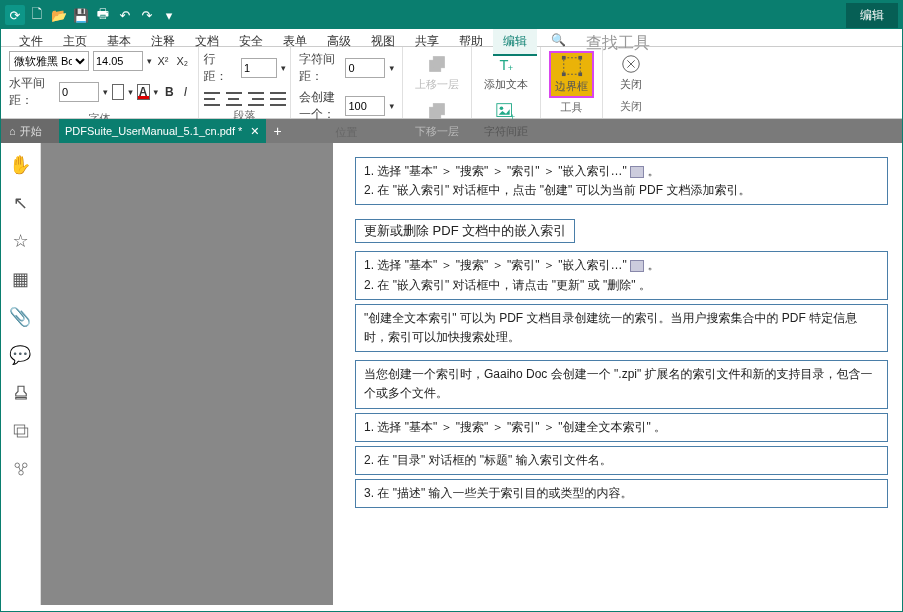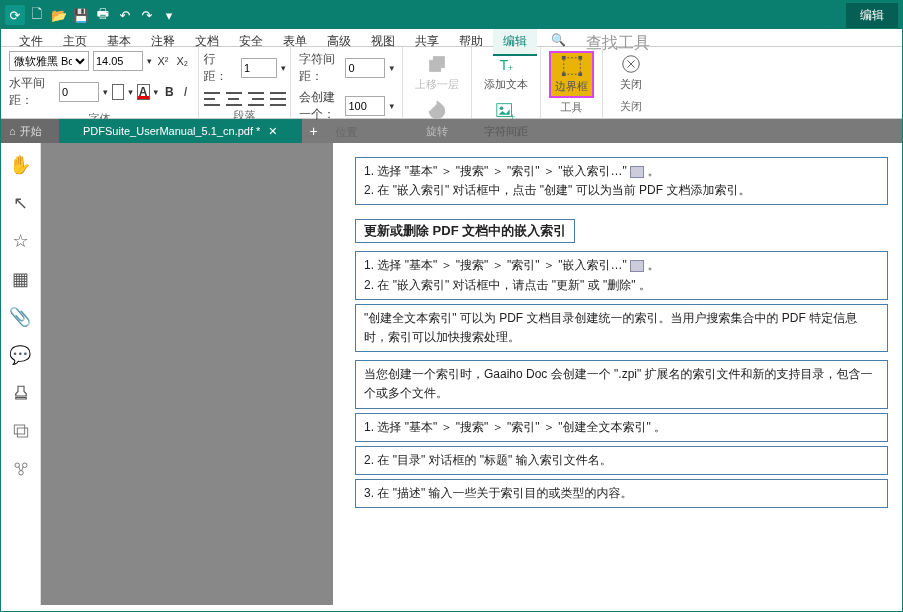--- a/index.html
+++ b/index.html
@@ -31,29 +31,29 @@
 .align-btn{width:16px;height:14px;display:inline-flex;flex-direction:column;justify-content:space-between;cursor:pointer}
 .align-btn i{height:2px;background:#555;display:block}
 .vbtn{display:flex;flex-direction:column;align-items:center;gap:2px;padding:2px 4px;cursor:pointer;font-size:11px;color:#555;min-width:40px}
 .vbtn svg,.vbtn .ico{width:22px;height:22px}
 .vbtn.disabled{color:#bbb}
 .vbtn.disabled svg *{stroke:#bbb;fill:#bbb}
 .vbtn.active{border:2px solid #d946ef;background:#eab308}
 .lbl{font-size:12px;color:#444}
 .tabs{height:24px;background:#7a7a7a;display:flex;align-items:stretch}
 .tabs .start{background:#6a6a6a;color:#ddd;width:58px;display:flex;align-items:center;gap:4px;padding-left:8px;font-size:11px}
-.tabs .filetab{background:#0a7e6f;color:#fff;display:flex;align-items:center;padding:0 24px;font-size:11px;gap:8px}
+.tabs .filetab{background:#0a7e6f;color:#fff;display:flex;align-items:center;padding:0 6px;font-size:11px;gap:8px}
 .tabs .plus{color:#fff;width:24px;display:flex;align-items:center;justify-content:center;cursor:pointer;font-size:14px}
 .workarea{display:flex;height:calc(612px - 28px - 26px - 72px - 24px)}
 .sidetools{width:40px;background:#fff;border-right:1px solid #ddd;display:flex;flex-direction:column;align-items:center;gap:14px;padding-top:10px}
 .sidetools span{font-size:18px;color:#555;cursor:pointer;width:24px;height:24px;display:flex;align-items:center;justify-content:center}
 .page-strip{width:292px;background:#888}
 .page{flex:1;background:#fff;padding:10px 14px 10px 22px;overflow:hidden;font-size:12px;color:#222}
 .box{border:1px solid #4a7ea8;padding:4px 8px;margin:4px 0;line-height:1.6}
-.h2-box{display:inline-block;border:1px solid #4a7ea8;padding:2px 8px;font-weight:bold;font-size:13px;margin:10px 0 4px}
+.h2-box{display:inline-block;border:1px solid #4a7ea8;padding:2px 8px;font-weight:normal;font-size:13px;margin:10px 0 4px}
 .h2-box.sel{border:1px dashed #4a90d9;position:relative;color:#125;padding:3px 10px}
 .h2-box.sel .hl{background:#cfe3ff}
 .num{display:inline-block;width:16px}
 .small-ico{display:inline-block;width:14px;height:12px;background:#ccd;border:1px solid #88a;vertical-align:middle}
 </style>
 </head>
 <body>
 
 <div class="titlebar">
   <div class="tb-icons">
@@ -161,20 +161,27 @@
   </div>
 
   <div class="rgroup">
     <div class="gr-body row" style="align-items:center">
       <div class="vbtn disabled">
           <svg viewBox="0 0 24 24">
             <rect x="4" y="8" width="12" height="12" fill="#bbb"></rect>
             <rect x="8" y="4" width="12" height="12" fill="none" stroke="#bbb"></rect>
           </svg>
           <span>上移一层</span>
+        </div>
+      <div class="vbtn disabled">
+          <svg viewBox="0 0 24 24">
+            <rect x="8" y="4" width="12" height="12" fill="#bbb"></rect>
+            <rect x="4" y="8" width="12" height="12" fill="none" stroke="#bbb"></rect>
+          </svg>
+          <span>下移一层</span>
         </div>
       <div class="vbtn disabled">
           <svg viewBox="0 0 24 24">
             <path d="M12 4a8 8 0 1 1-8 8" fill="none" stroke="#bbb" stroke-width="2"></path>
             <path d="M12 1l4 3-4 3z" fill="#bbb"></path>
           </svg>
           <span>旋转</span>
         </div>
     </div>
     <div class="gr-label">排列</div>

